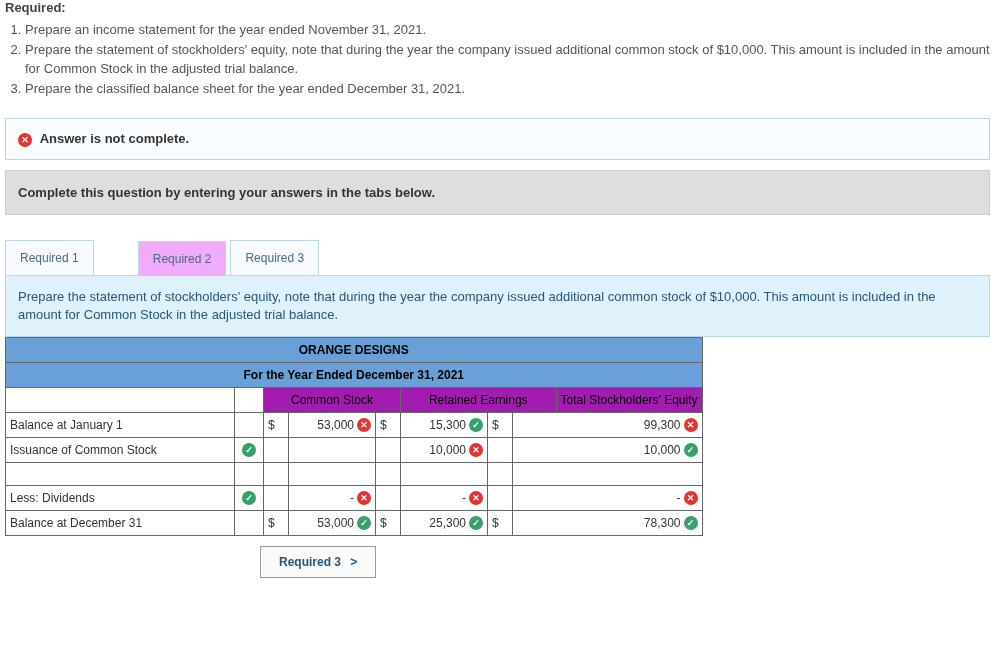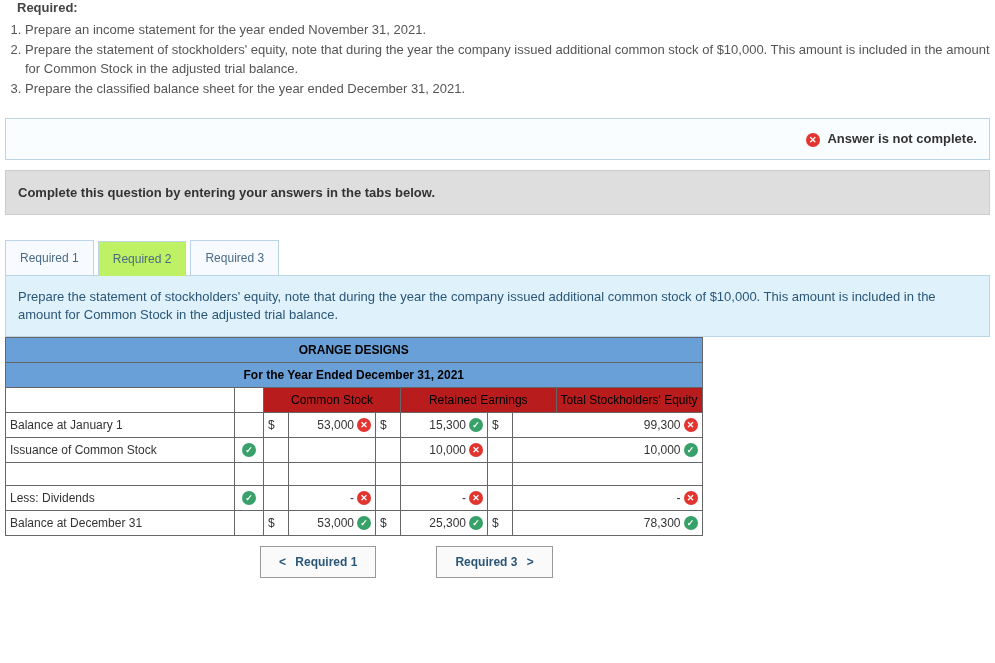--- a/index.html
+++ b/index.html
@@ -6,34 +6,34 @@
     font-family: Arial, sans-serif;
     font-size: 13px;
     color: #333;
     margin: 0;
     padding: 0;
     width: 995px;
     background: #fff;
   }
   .header-title {
     font-weight: bold;
-    padding: 0 17px;
+    padding: 0 5px;
     color: #444;
   }
   .instructions {
     padding: 5px 5px 20px 5px;
     color: #555;
     line-height: 1.5;
   }
   .instructions ol { margin: 0; padding-left: 20px; }
   .alert-bar {
     border: 1px solid #bcd5e6;
     background: #fafdff;
     padding: 12px;
-    text-align: right;
+    text-align: left;
     font-weight: bold;
     margin: 0 5px 10px 5px;
     color: #333;
   }
   .x-icon, .check-icon {
     display: inline-flex;
     width: 14px;
     height: 14px;
     border-radius: 50%;
     align-items: center;
@@ -68,24 +68,25 @@
     border: 1px solid #bcd5e6;
     border-bottom: none;
     background: #fff;
     padding: 10px 14px;
     font-size: 12px;
     color: #4a6a85;
     margin-right: 4px;
     cursor: pointer;
   }
   .tab.active {
-    background: #bef264;
+    background: #f0abfc;
     position: relative;
     top: 1px;
     font-weight: normal;
+    margin-left: 40px;
   }
   .tab.inactive { background: #f7fbff; }
   .tab-note {
     background: #dff1fb;
     border-left: 1px solid #bcd5e6;
     border-right: 1px solid #bcd5e6;
     border-bottom: 1px solid #bcd5e6;
     padding: 12px 12px;
     margin: 0 5px;
     color: #2a5678;
@@ -104,21 +105,21 @@
     height: 20px;
     vertical-align: middle;
   }
   .stmt-table .hdr {
     background: #6aa0d8;
     font-weight: bold;
     text-align: center;
     color: #000;
   }
   .colhead {
-    background: #b91c1c;
+    background: #a21caf;
     text-align: center;
     font-weight: normal;
     color: #000;
   }
   .label-col { width: 220px; background: #fff; }
   .icon-col { width: 20px; text-align: center; background:#fff; }
   .cur-col { width: 16px; background: #fff; text-align: left; padding-left:2px; }
   .val-col { width: 78px; background: #fff; }
   .val-wrap { display:flex; align-items:center; justify-content:flex-end; gap:3px; }
   .num { text-align: right; flex:1; }
@@ -290,20 +291,16 @@
             <span class="num">78,300</span>
             <span class="check-icon"></span>
           </div>
         </td>
   </tr>
 </tbody>
   </table>
 
 <div class="nav-btns">
   <div class="nav-btn">
-    <span>&lt;</span>
-    <span style="margin-left:6px;">Required 1</span>
-  </div>
-  <div class="nav-btn">
     <span style="margin-right:6px;">Required 3</span>
     <span>&gt;</span>
   </div>
 </div>
 
 </body></html>

